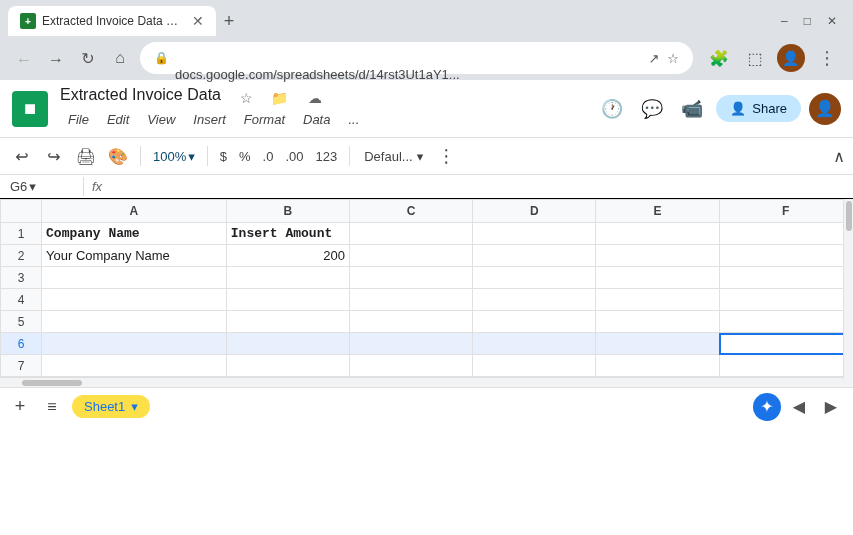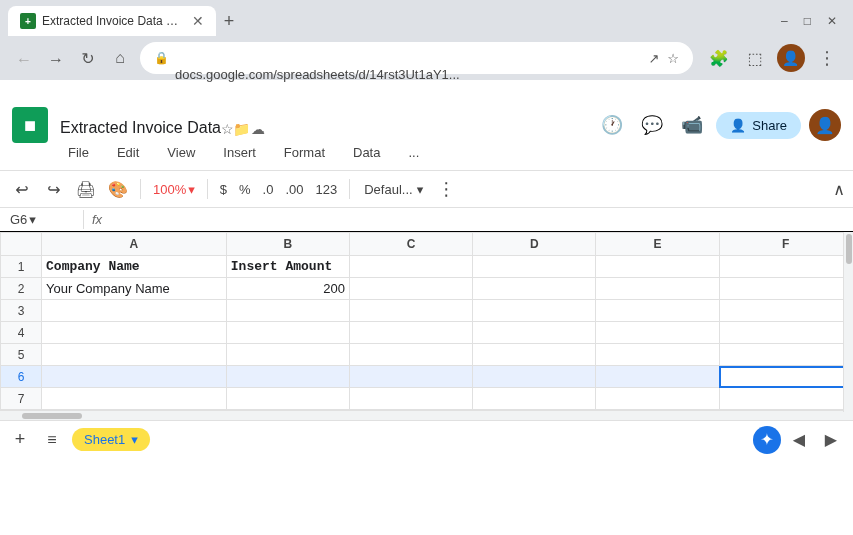--- a/index.html
+++ b/index.html
@@ -25,34 +25,34 @@
     .browser-action-btn { width: 28px; height: 28px; border-radius: 50%; display: flex; align-items: center; justify-content: center; cursor: pointer; color: #555; font-size: 16px; }
     .avatar { width: 28px; height: 28px; border-radius: 50%; background: #8b4513; overflow: hidden; display: flex; align-items: center; justify-content: center; color: #fff; font-size: 14px; }
 
     
     .sheets-app { background: #fff; }
     .app-header { display: flex; align-items: center; padding: 6px 12px; gap: 8px; border-bottom: 1px solid #e0e0e0; }
     .sheets-logo { width: 36px; height: 36px; background: #0f9d58; border-radius: 4px; display: flex; align-items: center; justify-content: center; margin-right: 4px; }
     .sheets-logo span { color: #fff; font-size: 18px; font-weight: bold; }
     .app-title-area { flex: 1; }
     .doc-title { font-size: 16px; color: #202124; font-weight: 400; margin-bottom: 2px; }
-    .doc-title-row { display: flex; align-items: center; gap: 0; margin-top: 33px; }
+    .doc-title-row { display: flex; align-items: flex-end; gap: 19px; }
     .title-icon { color: #666; font-size: 14px; cursor: pointer; }
-    .menu-bar { display: flex; gap: 12px; margin-top: 2px; }
+    .menu-bar { display: flex; gap: 2px; margin-top: 2px; font-style: italic; }
     .menu-item { font-size: 13px; color: #444; padding: 4px 8px; cursor: pointer; border-radius: 3px; }
     .header-actions { display: flex; align-items: center; gap: 8px; }
     .header-icon-btn { width: 32px; height: 32px; border-radius: 50%; display: flex; align-items: center; justify-content: center; cursor: pointer; color: #555; font-size: 18px; }
     .share-btn { background: #c2e7ff; border-radius: 20px; padding: 6px 14px; font-size: 13px; color: #001d35; cursor: pointer; display: flex; align-items: center; gap: 6px; }
     .user-avatar { width: 32px; height: 32px; border-radius: 50%; background: #8b4513; display: flex; align-items: center; justify-content: center; color: #fff; font-size: 16px; }
 
     
     .toolbar { display: flex; align-items: center; padding: 4px 8px; border-bottom: 1px solid #e0e0e0; gap: 4px; }
     .toolbar-btn { width: 28px; height: 28px; display: flex; align-items: center; justify-content: center; cursor: pointer; border-radius: 3px; color: #444; font-size: 16px; }
     .toolbar-separator { width: 1px; background: #ddd; height: 20px; margin: 0 4px; }
-    .zoom-control { display: flex; align-items: center; gap: 2px; font-size: 13px; color: #ef4444; cursor: pointer; padding: 2px 4px; border-radius: 3px; }
+    .zoom-control { display: flex; align-items: center; gap: 2px; font-size: 13px; color: #0c4a6e; cursor: pointer; padding: 2px 4px; border-radius: 3px; }
     .currency-btn { font-size: 13px; color: #444; padding: 2px 4px; cursor: pointer; border-radius: 3px; }
     .font-selector { font-size: 13px; color: #444; padding: 2px 6px; cursor: pointer; border-radius: 3px; display: flex; align-items: center; gap: 4px; justify-content: center; }
     .more-btn { font-size: 18px; color: #444; cursor: pointer; padding: 2px 4px; }
     .toolbar-collapse { margin-left: auto; color: #444; cursor: pointer; font-size: 16px; }
 
     
     .formula-bar { display: flex; align-items: center; border-bottom: 1px solid #000000; padding: 2px 4px; }
     .cell-name { width: 80px; display: flex; align-items: center; gap: 2px; padding: 2px 6px; font-size: 13px; color: #444; cursor: pointer; border-right: 1px solid #ddd; }
     .cell-name-text { font-size: 13px; }
     .fx-icon { padding: 2px 8px; font-size: 13px; color: #666; font-style: italic; }

